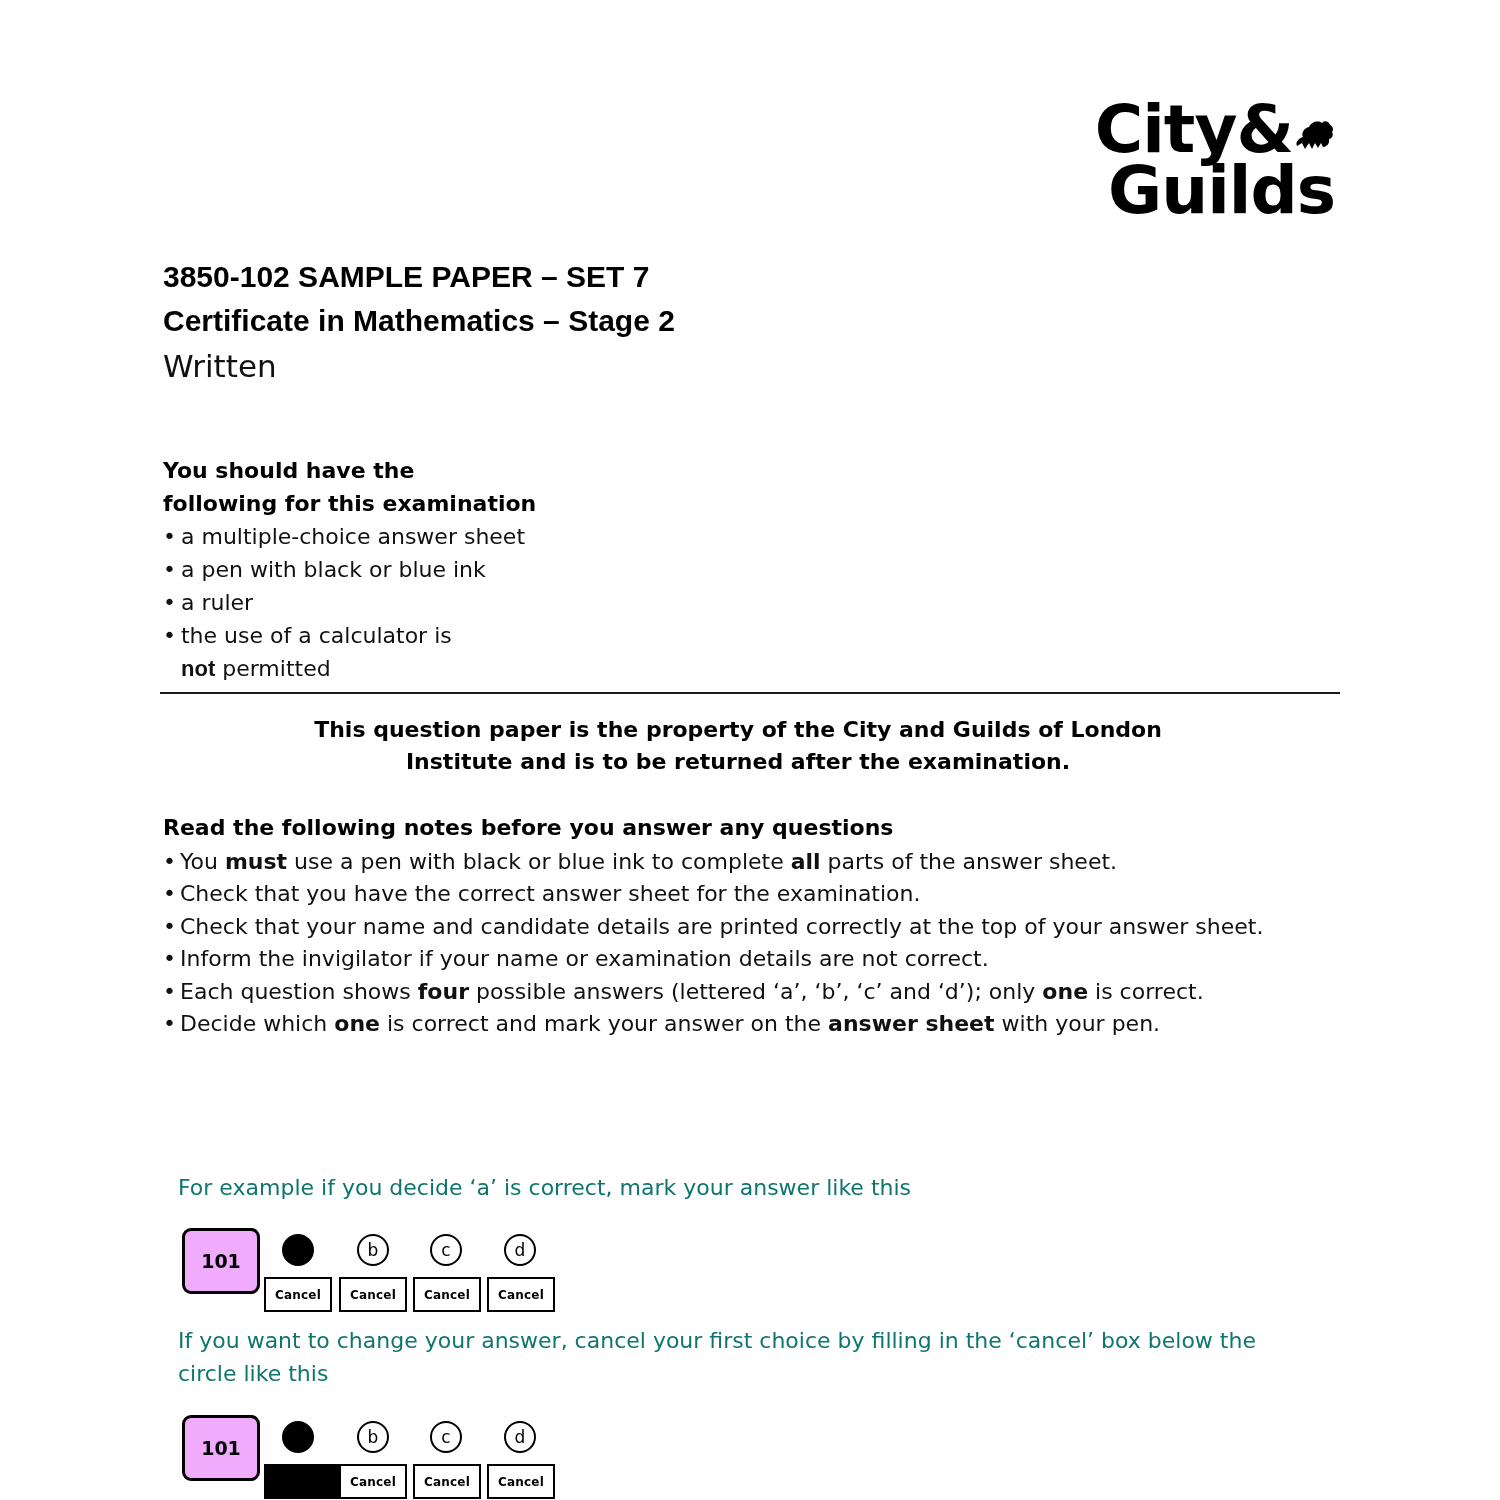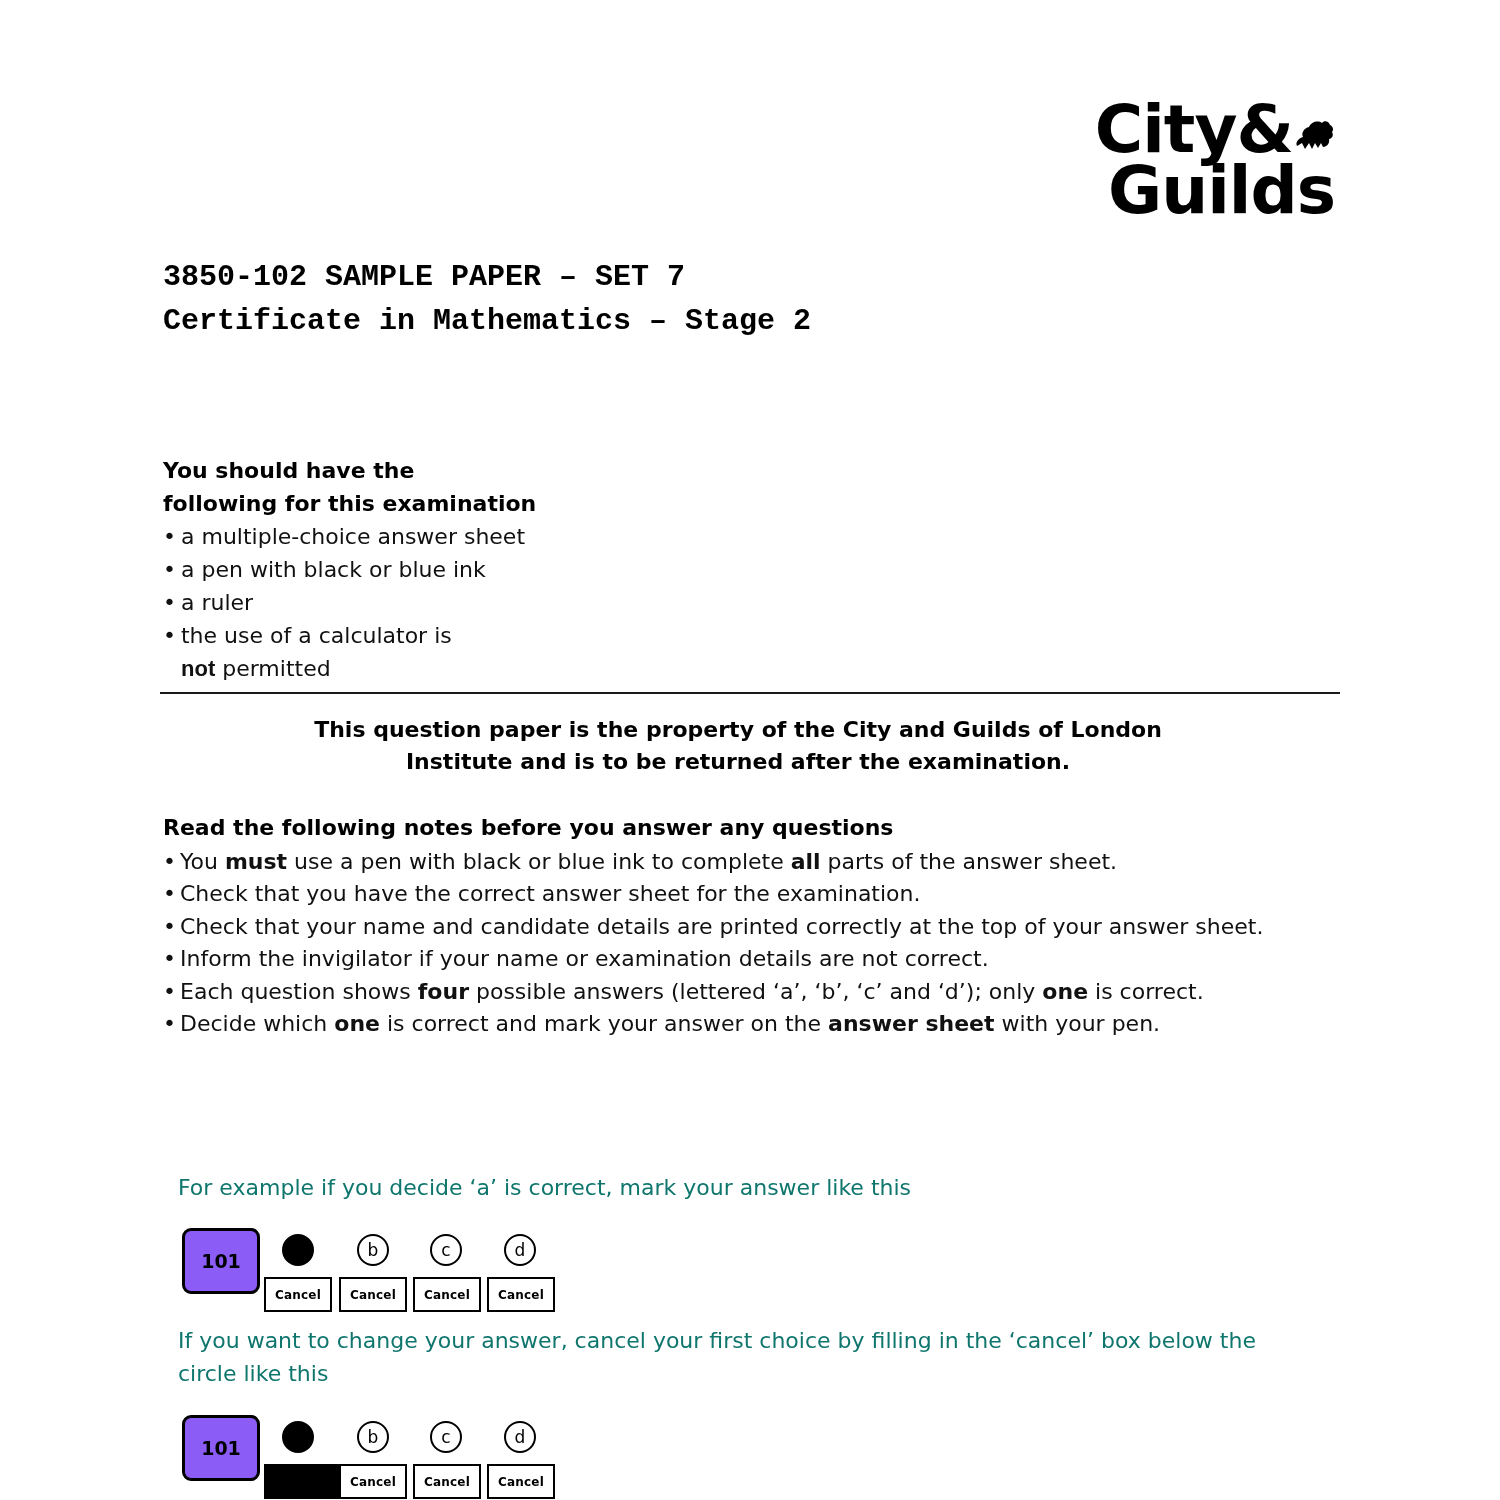--- a/index.html
+++ b/index.html
@@ -47,21 +47,21 @@
     margin-left: -2px;
   }
 
   
   .title-block {
     position: absolute;
     left: 163px;
     top: 255px;
   }
   .title-1, .title-2 {
-    font-family: Liberation Mono, monospace;
+    font-family: Liberation Sans, sans-serif;
     font-weight: bold;
     font-size: 30px;
     line-height: 1.48;
     color: #000;
     margin: 0;
     white-space: nowrap;
   }
   .title-3 {
     font-family: "DejaVu Sans", sans-serif;
     font-weight: normal;
@@ -186,21 +186,21 @@
     border: 3px solid #000;
     border-radius: 9px;
     box-sizing: border-box;
     display: flex;
     align-items: center;
     justify-content: center;
     font-family: "DejaVu Sans", sans-serif;
     font-weight: bold;
     font-size: 19px;
     color: #000;
-    background: #8b5cf6;
+    background: #f0abfc;
   }
 
   .opt {
     position: absolute;
     top: 6px;
     width: 34px;
     text-align: center;
   }
   .opt-a { left: 100px; }
   .opt-b { left: 175px; }
@@ -263,20 +263,21 @@
   <div class="logo">
     <span class="logo-line"><span>City&amp;</span><svg class="logo-lion" viewBox="0 0 44 40">
           <path d="M6 30 C4 26 8 22 12 21 C10 17 13 12 18 11 C20 6 27 4 31 7 C33 4 38 5 39 9 C42 10 43 14 41 16 C43 19 41 23 38 23 C39 27 36 31 32 31 L30 27 L27 32 L24 27 L21 33 L18 27 L14 33 L11 27 Z M30 12 C31 10 34 10 35 12 C36 14 34 16 32 15 C30 15 29 13 30 12 Z" fill="#000"></path>
         </svg></span>
     <span class="logo-line">Guilds</span>
   </div>
 
   <div class="title-block">
     <div class="title-1">3850-102 SAMPLE PAPER – SET 7</div>
     <div class="title-2">Certificate in Mathematics – Stage 2</div>
+    <div class="title-3">Written</div>
   </div>
 
   <div class="req-block">
     <div class="req-heading">You should have the</div>
     <div class="req-heading">following for this examination</div>
     <div class="req-item"><span class="bullet">•</span><span>a multiple-choice answer sheet</span></div>
     <div class="req-item"><span class="bullet">•</span><span>a pen with black or blue ink</span></div>
     <div class="req-item"><span class="bullet">•</span><span>a ruler</span></div>
     <div class="req-item"><span class="bullet">•</span><span>the use of a calculator is</span></div>
     <div class="req-cont"><b>not</b><span> permitted</span></div>

